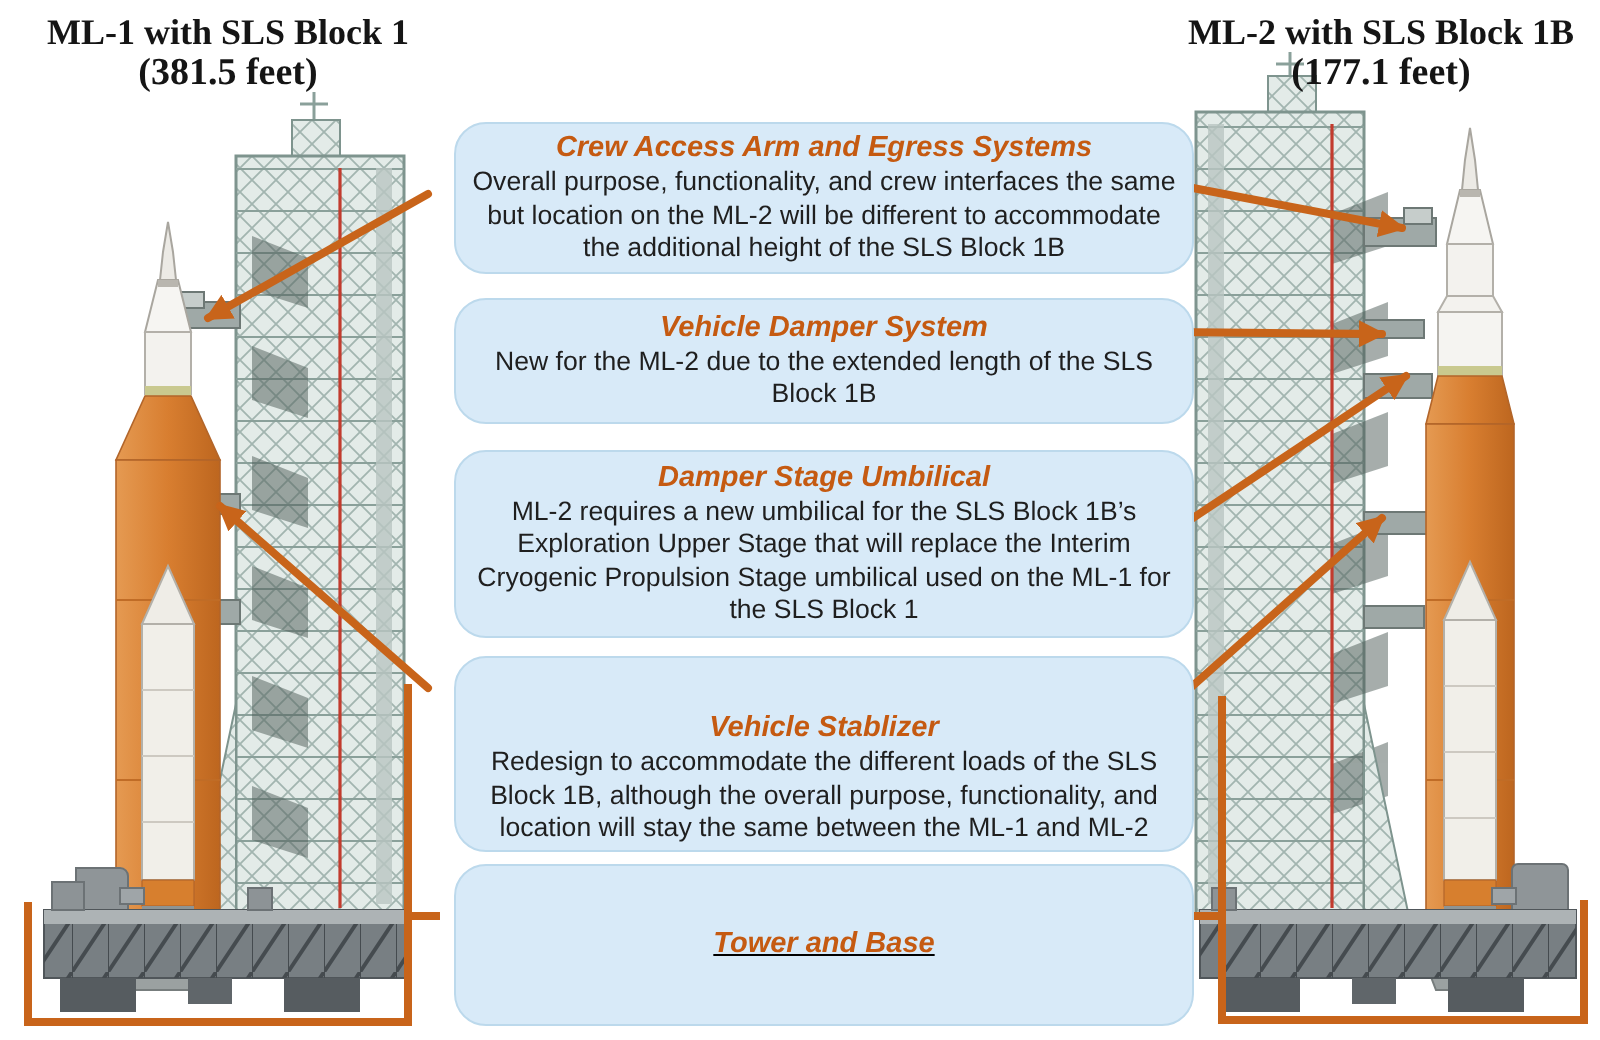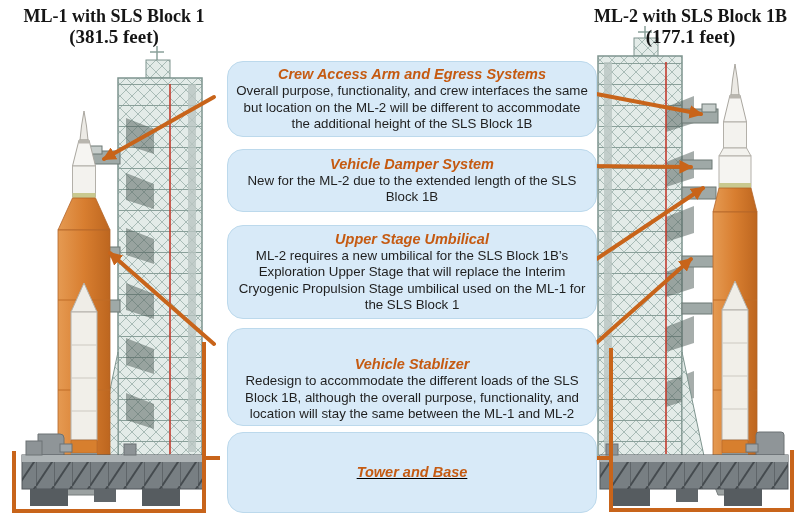--- a/index.html
+++ b/index.html
@@ -216,21 +216,21 @@
 
   <div class="callout" id="callout-crew-access">
     <div class="callout-title">Crew Access Arm and Egress Systems</div>
     <div class="callout-body">Overall purpose, functionality, and crew interfaces the same but location on the ML-2 will be different to accommodate the additional height of the SLS Block 1B</div>
   </div>
   <div class="callout" id="callout-vehicle-damper">
     <div class="callout-title">Vehicle Damper System</div>
     <div class="callout-body">New for the ML-2 due to the extended length of the SLS Block 1B</div>
   </div>
   <div class="callout" id="callout-upper-stage">
-    <div class="callout-title">Upper Stage Umbilical</div>
+    <div class="callout-title">Damper Stage Umbilical</div>
     <div class="callout-body">ML-2 requires a new umbilical for the SLS Block 1B’s Exploration Upper Stage that will replace the Interim Cryogenic Propulsion Stage umbilical used on the ML-1 for the SLS Block 1</div>
   </div>
   <div class="callout" id="callout-stablizer">
     <div class="callout-title">Vehicle Stablizer</div>
     <div class="callout-body">Redesign to accommodate the different loads of the SLS Block 1B, although the overall purpose, functionality, and location will stay the same between the ML-1 and ML-2</div>
   </div>
   <div class="callout" id="callout-tower-base">
     <div class="callout-title">Tower and Base</div>
   </div>
 

